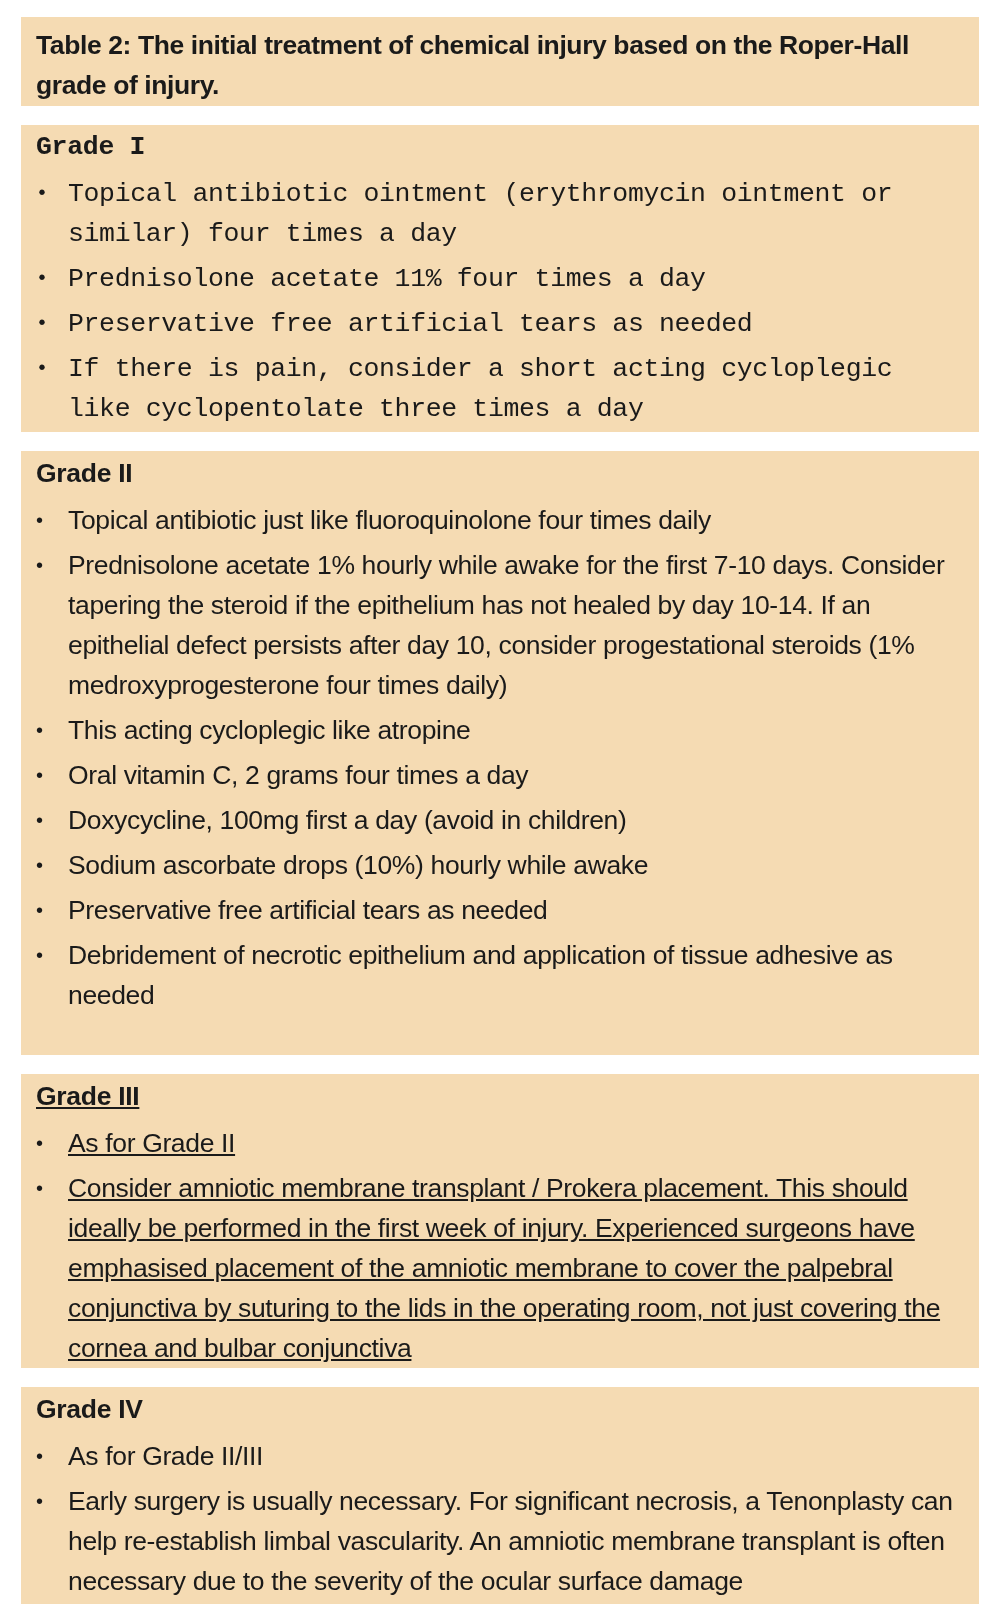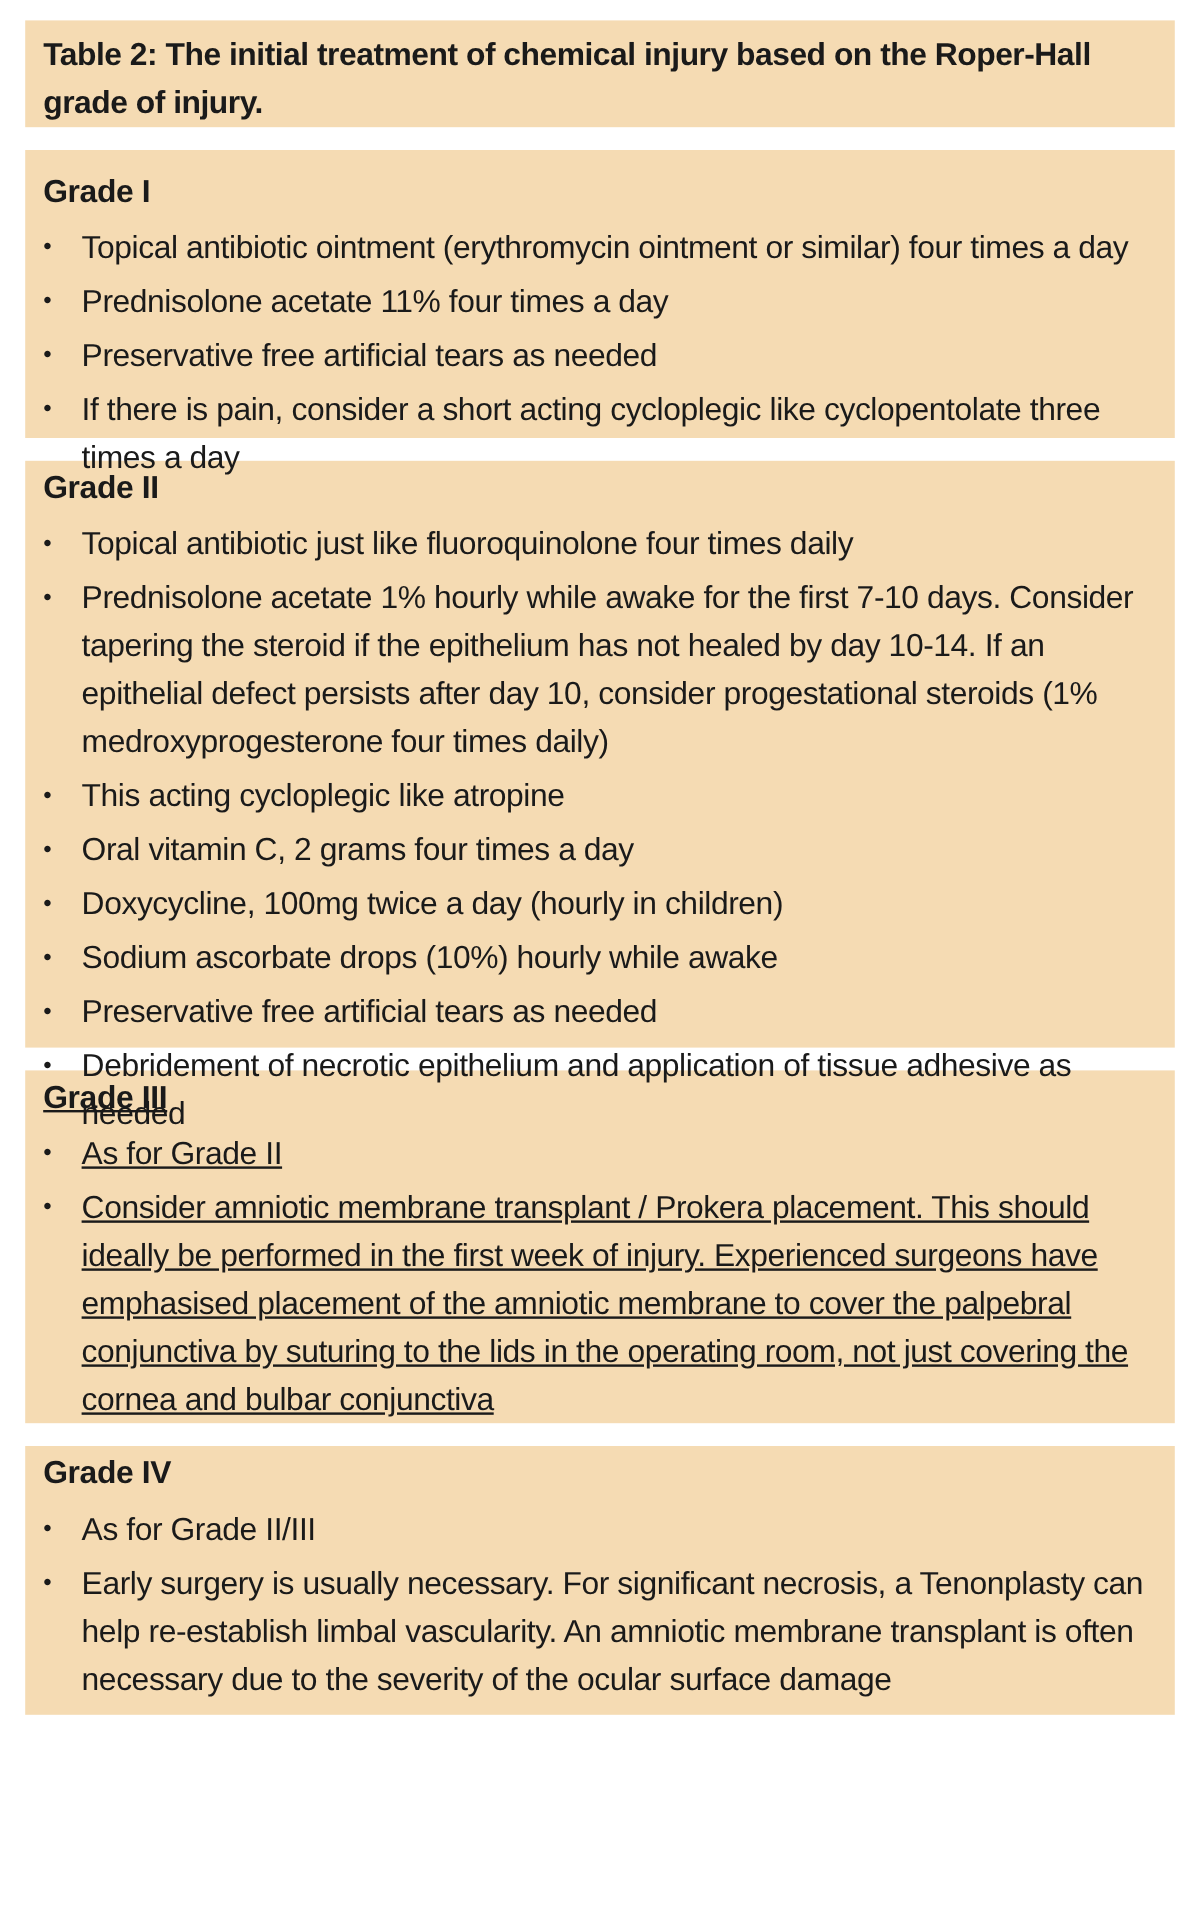--- a/index.html
+++ b/index.html
@@ -5,22 +5,22 @@
   html, body { margin: 0; padding: 0; background: #ffffff; }
   body { width: 1000px; height: 1604px; position: relative; overflow: hidden; font-family: "Liberation Sans", sans-serif; color: #1a1a1a; }
   .table { position: absolute; left: 21px; top: 17px; width: 958px; }
   .cell { background: #f5dbb3; padding: 0 16px 0 15px; margin-bottom: 19px; box-sizing: border-box; }
   .title-cell { height: 89px; padding-top: 8px; }
   .title { font-weight: bold; font-size: 26.5px; line-height: 40px; letter-spacing: -0.4px; margin: 0; }
   .grade-head { font-weight: bold; font-size: 26.5px; line-height: 44px; letter-spacing: -0.3px; margin: 0; padding-top: 0; }
   ul { list-style: none; margin: 0; padding: 0; }
   li { position: relative; padding-left: 32px; font-size: 26.5px; line-height: 40px; margin-top: 5px; letter-spacing: -0.35px; }
   li .bullet { position: absolute; left: 0; top: 0; font-size: 20px; }
-  #g1 { height: 240px; padding-top: 12px; }
-  #g2 { height: 489px; }
+  #g1 { height: 307px; padding-top: 0; font-family: Liberation Mono, monospace; }
+  #g2 { height: 604px; }
   #g3 { height: 294px; text-decoration: underline; }
   #g4 { height: 224px; }
 </style>
 </head>
 <body>
 
 <div class="table">
   <div class="cell title-cell">
     <p class="title">Table 2: The initial treatment of chemical injury based on the Roper-Hall grade of injury.</p>
   </div>
@@ -35,21 +35,21 @@
     </ul>
   </div>
 
   <div class="cell" id="g2">
     <p class="grade-head">Grade II</p>
     <ul>
       <li><span class="bullet">•</span><span>Topical antibiotic just like fluoroquinolone four times daily</span></li>
       <li><span class="bullet">•</span><span>Prednisolone acetate 1% hourly while awake for the first 7-10 days. Consider tapering the steroid if the epithelium has not healed by day 10-14. If an epithelial defect persists after day 10, consider progestational steroids (1% medroxyprogesterone four times daily)</span></li>
       <li><span class="bullet">•</span><span>This acting cycloplegic like atropine</span></li>
       <li><span class="bullet">•</span><span>Oral vitamin C, 2 grams four times a day</span></li>
-      <li><span class="bullet">•</span><span>Doxycycline, 100mg twice a day (hourly in children)</span></li>
+      <li><span class="bullet">•</span><span>Doxycycline, 100mg first a day (avoid in children)</span></li>
       <li><span class="bullet">•</span><span>Sodium ascorbate drops (10%) hourly while awake</span></li>
       <li><span class="bullet">•</span><span>Preservative free artificial tears as needed</span></li>
       <li><span class="bullet">•</span><span>Debridement of necrotic epithelium and application of tissue adhesive as needed</span></li>
     </ul>
   </div>
 
   <div class="cell" id="g3">
     <p class="grade-head">Grade III</p>
     <ul>
       <li><span class="bullet">•</span><span>As for Grade II</span></li>

